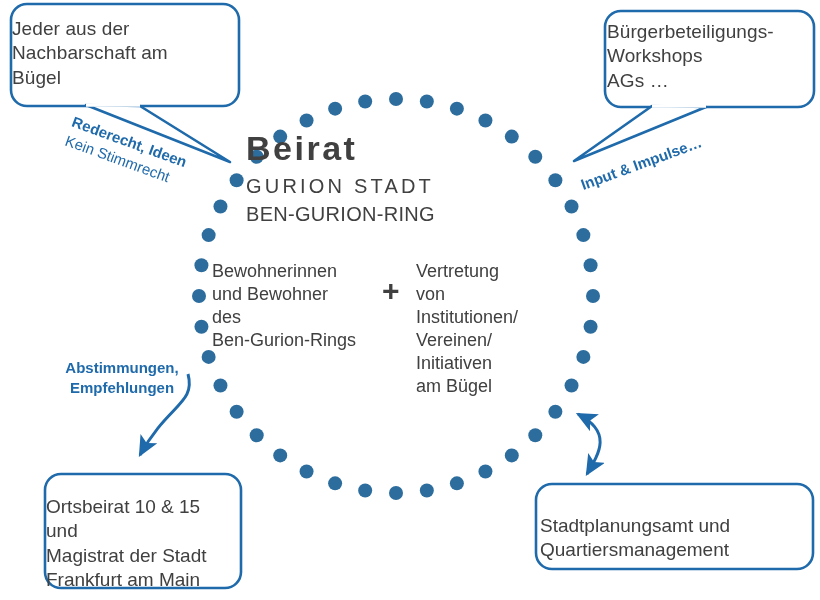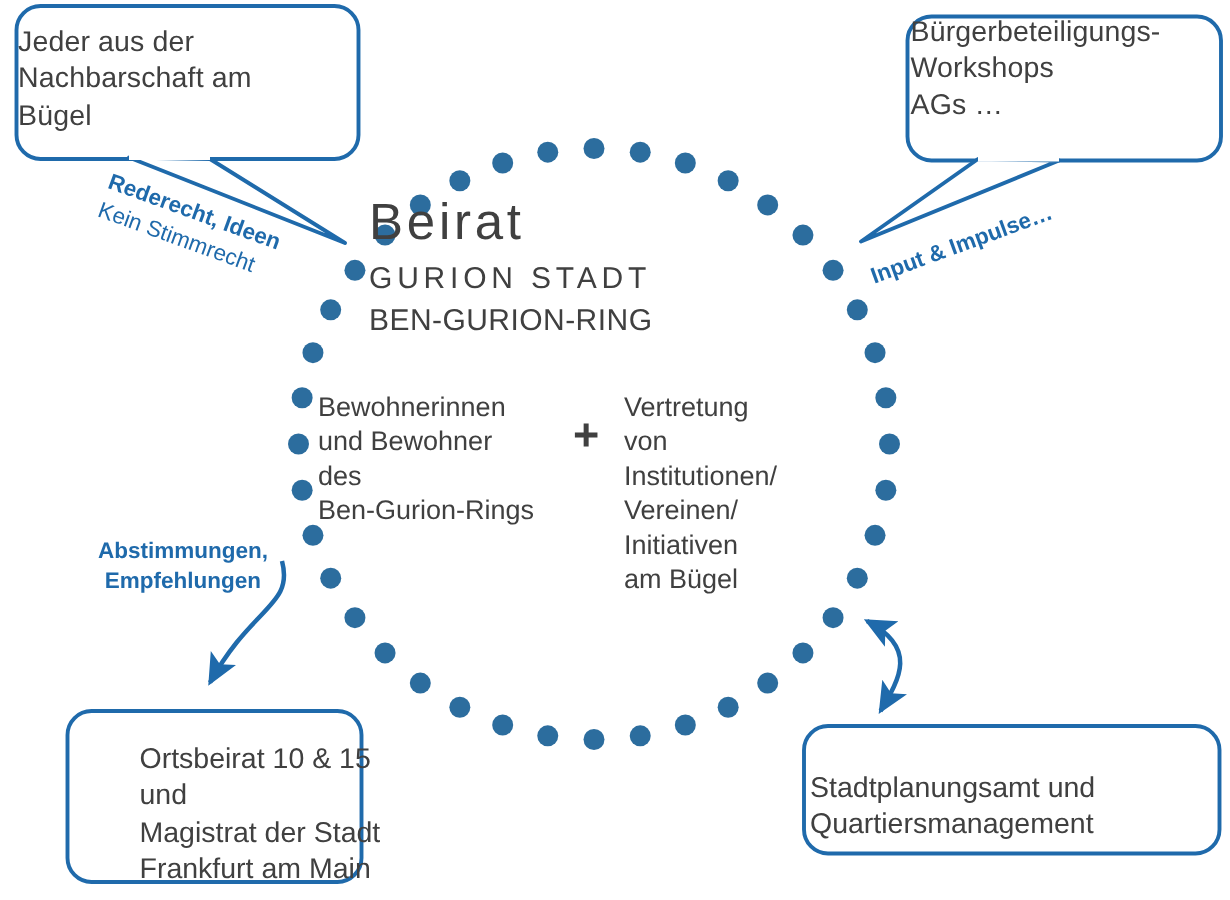--- a/index.html
+++ b/index.html
@@ -31,30 +31,30 @@
     line-height: 1.28;
     text-align: left;
     white-space: pre-line;
   }
 
   
   .bubble-text {
     font-size: 19px;
     letter-spacing: 0.1px;
   }
-  #bubble-ne-text { width: 206px; left: 607px; top: 10px; }
+  #bubble-ne-text { width: 206px; left: 607px; top: 20px; }
   #bubble-nw-text { width: 220px; left: 12px; top: 17px; }
 
   
   #core-title {
     left: 246px;
     top: 127px;
     width: 300px;
     font-size: 34px;
-    font-weight: normal;
+    font-weight: bold;
     letter-spacing: 2.5px;
   }
   #core-sub1 {
     left: 246px;
     top: 174px;
     width: 300px;
     font-size: 20px;
     letter-spacing: 3.2px;
   }
   #core-sub2 {
@@ -86,21 +86,21 @@
   }
   #vote-note {
     left: 310px;
     top: 428px;
     width: 180px;
     font-size: 18px;
   }
 
   
   .box-text { font-size: 19px; }
-  #box-sw-text { left: 46px; top: 495px; width: 196px; padding-left: 47px; }
+  #box-sw-text { left: 46px; top: 495px; width: 196px; }
   #box-se-text { left: 540px; top: 514px; width: 272px; }
 
   
   .edge-label { position: absolute; color: #1f6aab; line-height: 1.3; }
   .edge-label .strong { font-weight: bold; display: block; }
   .edge-label .light { font-weight: normal; display: block; }
 
   #label-rederecht {
     left: 76px;
     top: 112px;

